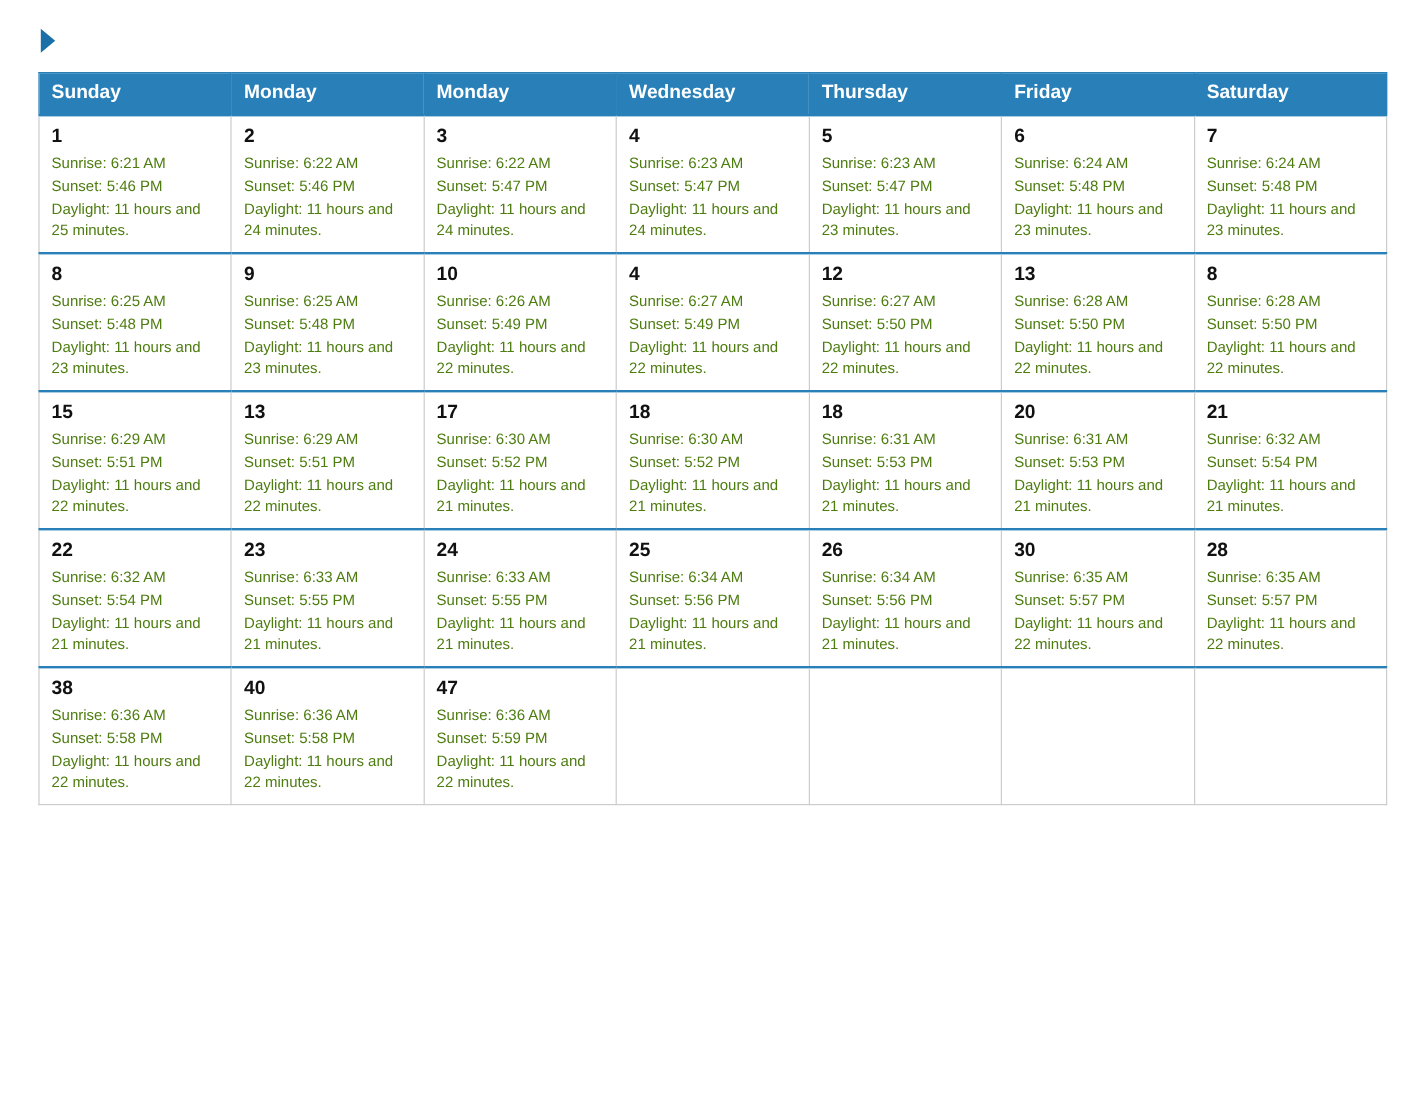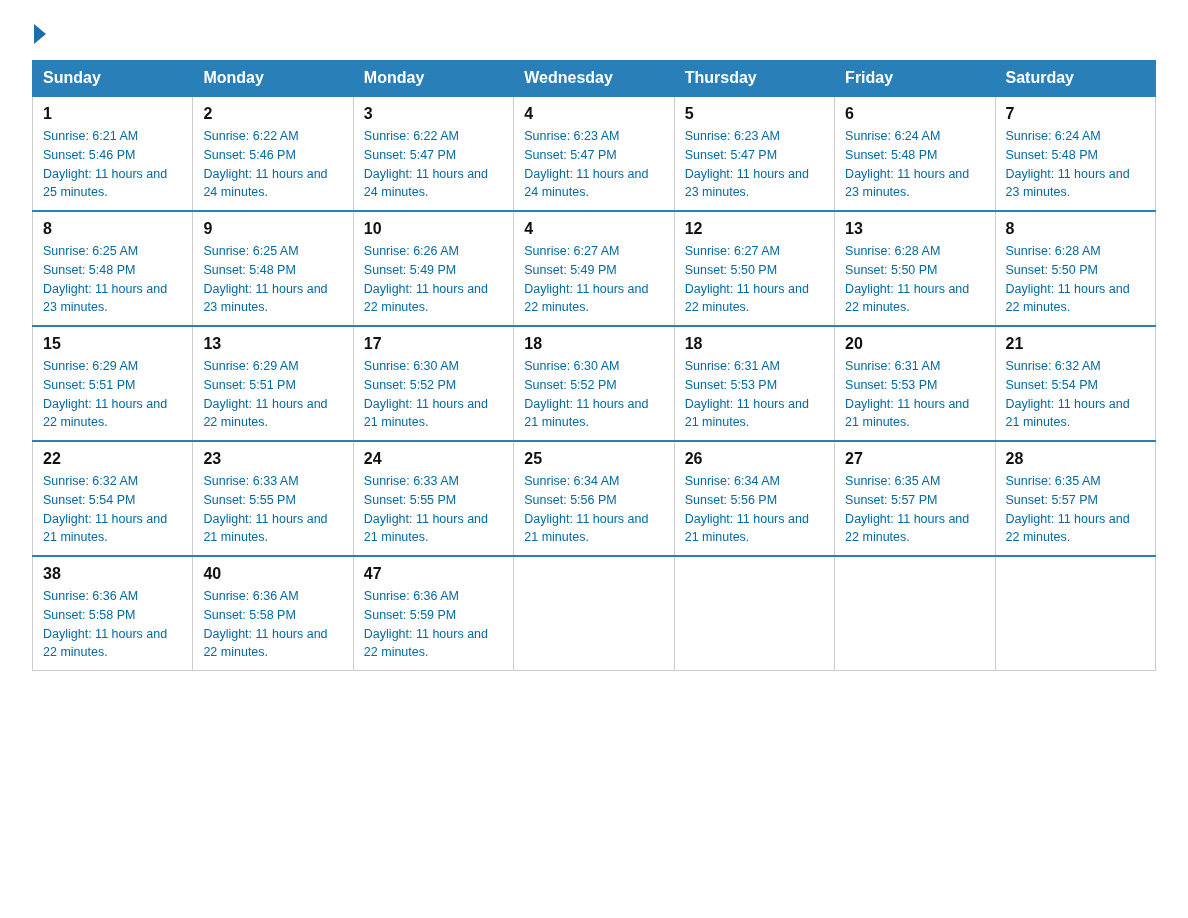--- a/index.html
+++ b/index.html
@@ -69,21 +69,21 @@
       border-top: 2px solid #2980b9;
     }
     .day-number {
       font-size: 16px;
       font-weight: bold;
       margin-bottom: 4px;
       color: #111;
     }
     .day-info {
       font-size: 12.5px;
-      color: #0369a1;
+      color: #4d7c0f;
       line-height: 1.5;
     }
     .empty-cell {
       background: #fff;
     }
     
     .logo-wrapper {
       display: flex;
       flex-direction: column;
       align-items: flex-start;
@@ -235,21 +235,21 @@
         </td>
         <td>
           <div class="day-number">25</div>
           <div class="day-info">Sunrise: 6:34 AM<br>Sunset: 5:56 PM<br>Daylight: 11 hours and 21 minutes.</div>
         </td>
         <td>
           <div class="day-number">26</div>
           <div class="day-info">Sunrise: 6:34 AM<br>Sunset: 5:56 PM<br>Daylight: 11 hours and 21 minutes.</div>
         </td>
         <td>
-          <div class="day-number">27</div>
+          <div class="day-number">30</div>
           <div class="day-info">Sunrise: 6:35 AM<br>Sunset: 5:57 PM<br>Daylight: 11 hours and 22 minutes.</div>
         </td>
         <td>
           <div class="day-number">28</div>
           <div class="day-info">Sunrise: 6:35 AM<br>Sunset: 5:57 PM<br>Daylight: 11 hours and 22 minutes.</div>
         </td>
       </tr>
       <tr class="week-row">
         <td>
           <div class="day-number">38</div>

